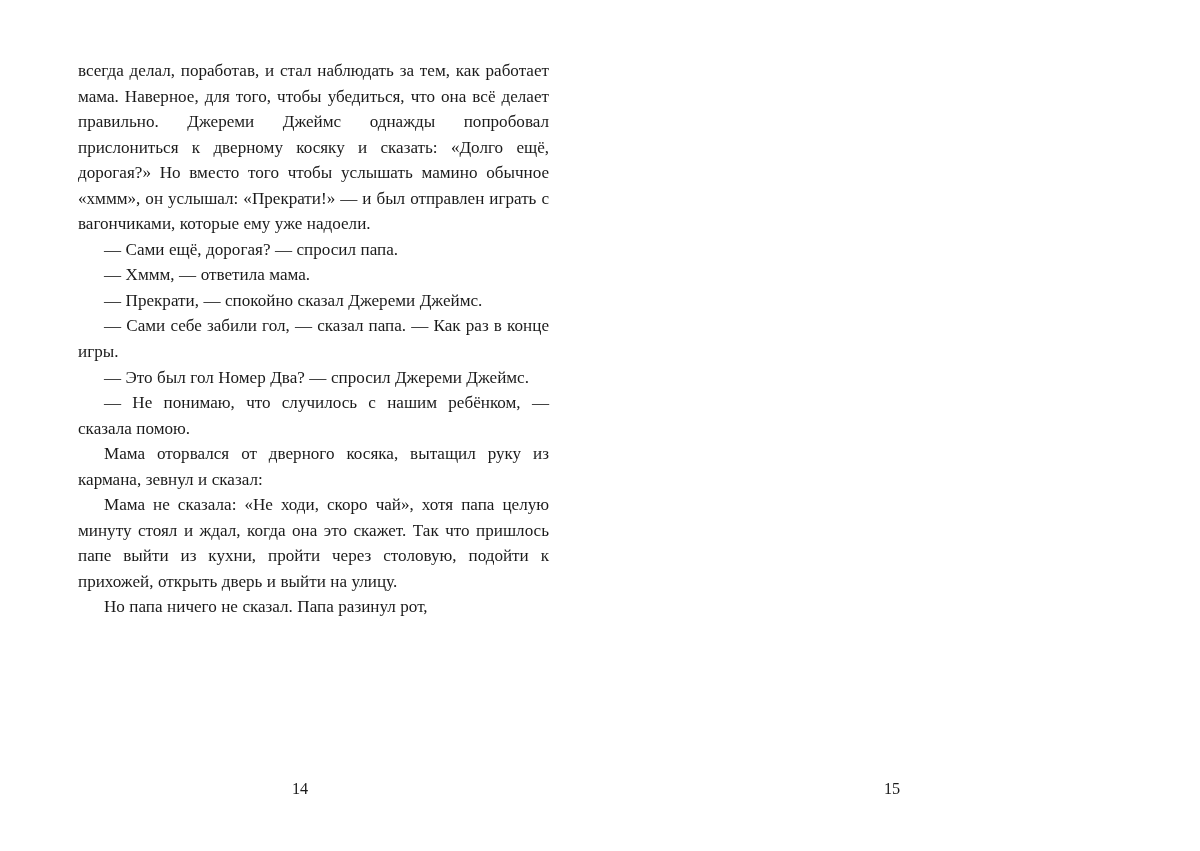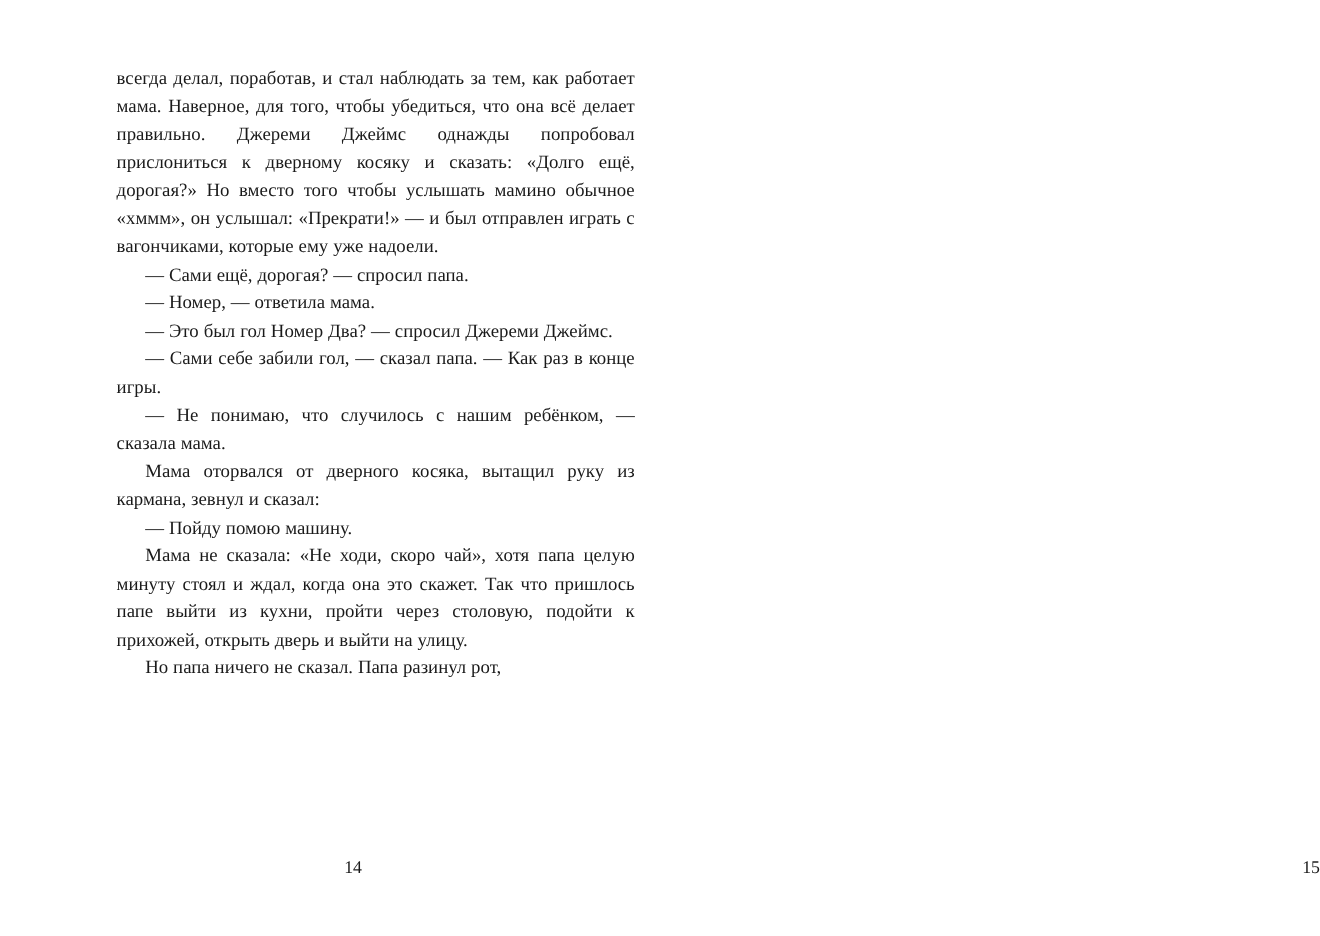--- a/index.html
+++ b/index.html
@@ -4,21 +4,21 @@
 <style>
   html,body{margin:0;padding:0;}
   body{
     width:1200px;height:851px;
     background:#ffffff;
     font-family:"Liberation Serif","DejaVu Serif",serif;
     color:#1a1a1a;
     overflow:hidden;
     position:relative;
   }
-  .spread{position:absolute;inset:0;display:flex;padding-left:28px;}
+  .spread{position:absolute;inset:0;display:flex;}
   .page{position:relative;height:851px;}
   .page-left{width:600px;}
   .page-right{width:600px;}
 
   
   .col{
     position:absolute;
     font-size:17.1px;
     line-height:25.55px;
     text-align:justify;
@@ -33,37 +33,37 @@
 
   
   .folio{
     position:absolute;
     font-size:16.2px;
     line-height:1;
     text-align:center;
     color:#1a1a1a;
   }
   .folio-left{left:0;right:0;top:781px;}
-  .folio-right{left:0;right:0;top:781px;text-align:right;}
+  .folio-right{left:0;right:16px;top:781px;}
 </style>
 </head>
 <body>
 
 <div class="spread">
 
   <div class="page page-left">
     <div class="col col-left" id="left-col">
         <p class="noindent">всегда делал, поработав, и стал наблюдать за тем, как работает мама. Наверное, для того, чтобы убедиться, что она всё делает правильно. Джереми Джеймс однажды попробовал прислониться к дверному косяку и сказать: «Долго ещё, дорогая?» Но вместо того чтобы услышать мамино обычное «хммм», он услышал: «Прекрати!» — и был отправлен играть с вагончиками, которые ему уже надоели.</p>
         <p>— Сами ещё, дорогая? — спросил папа.</p>
-        <p>— Номер, — ответила мама.</p>
+        <p>— Хммм, — ответила мама.</p>
+        <p>— Прекрати, — спокойно сказал Джереми Джеймс.</p>
+        <p>— Сами себе забили гол, — сказал папа. — Как раз в конце игры.</p>
         <p>— Это был гол Номер Два? — спросил Джереми Джеймс.</p>
-        <p>— Сами себе забили гол, — сказал папа. — Как раз в конце игры.</p>
-        <p>— Не понимаю, что случилось с нашим ребёнком, — сказала мама.</p>
+        <p>— Не понимаю, что случилось с нашим ребёнком, — сказала помою.</p>
         <p>Мама оторвался от дверного косяка, вытащил руку из кармана, зевнул и сказал:</p>
-        <p>— Пойду помою машину.</p>
         <p>Мама не сказала: «Не ходи, скоро чай», хотя папа целую минуту стоял и ждал, когда она это скажет. Так что пришлось папе выйти из кухни, пройти через столовую, подойти к прихожей, открыть дверь и выйти на улицу.</p>
         <p>Но папа ничего не сказал. Папа разинул рот,</p>
       </div>
     <div class="folio folio-left">14</div>
   </div>
 
   <div class="page page-right">
 
     <div class="folio folio-right">15</div>
   </div>

